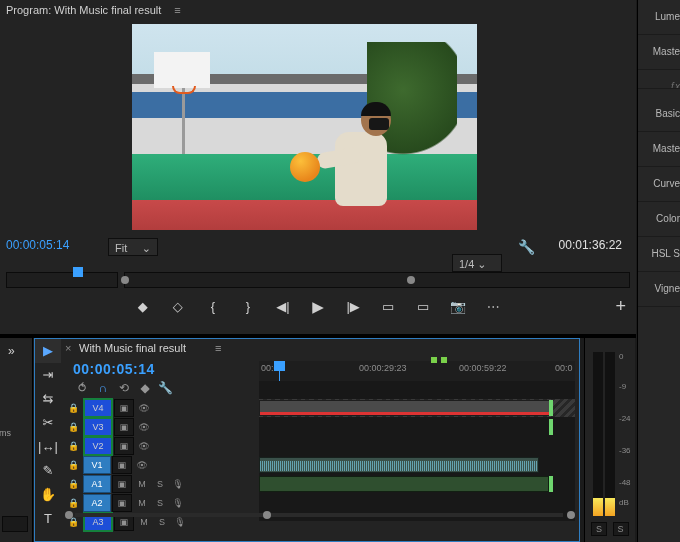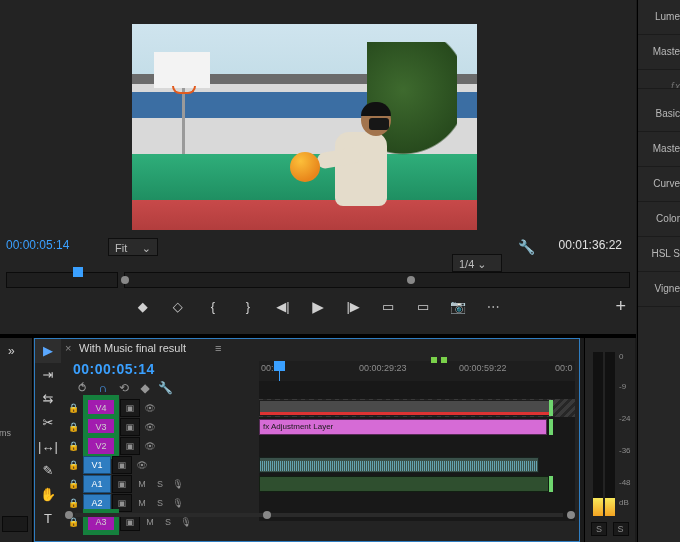--- a/index.html
+++ b/index.html
@@ -81,21 +81,21 @@
   .tl .ruler .ph{position:absolute;top:0;width:1px;height:160px;background:#3aa0ff;}
   .tl .ruler .ph .head{position:absolute;left:-5px;top:0;width:11px;height:10px;background:#3aa0ff;}
   .tl .ruler .mk1{position:absolute;left:172px;top:-4px;width:6px;height:6px;background:#7ad14a;}
   .tl .ruler .mk2{position:absolute;left:182px;top:-4px;width:6px;height:6px;background:#7ad14a;}
 
   
   .tl .thead{position:absolute;left:30px;top:60px;width:192px;}
   .tl .trk{height:18px;margin-bottom:1px;display:flex;align-items:center;}
   .tl .trk .cell{width:18px;height:16px;text-align:center;line-height:16px;color:#929292;font-size:9px;}
   .tl .trk .lock{color:#9b9b9b;}
-  .tl .trk .name{width:26px;background:#a21caf;border:5px solid #15803d;color:#cfcfcf;font-size:9px;}
+  .tl .trk .name{width:26px;background:#1d4ed8;border:2px solid #15803d;color:#cfcfcf;font-size:9px;}
   .tl .trk .name.tgt{background:#2f7dc1;color:#fff;border:1px solid #1a4e7a;}
   .tl .trk .tog{width:18px;background:#1a1a1a;border:1px solid #0a0a0a;margin:0 1px;}
 
   
   .tl .tracks{position:absolute;left:224px;top:42px;right:4px;height:140px;background:#181818;}
   .tl .tracks .row{position:absolute;left:0;right:0;height:18px;}
   .tl .tracks .clip{position:absolute;height:16px;top:1px;border:1px solid rgba(0,0,0,0.6);font-size:8px;line-height:14px;padding-left:3px;box-sizing:border-box;overflow:hidden;white-space:nowrap;}
   .tl .tracks .hatch{background:repeating-linear-gradient(135deg,#3a3a3a 0,#3a3a3a 3px,#262626 3px,#262626 6px);}
   .tl .tracks .v3clip{left:0;width:292px;background:#4a4a4a;}
   .tl .tracks .v3red{position:absolute;left:0;width:292px;height:3px;bottom:0;background:#d33;}
@@ -131,20 +131,25 @@
     <div class="spacer"></div>
     <div class="item">Basic</div>
     <div class="item">Maste</div>
     <div class="item">Curve</div>
     <div class="item">Color</div>
     <div class="item">HSL S</div>
     <div class="item">Vigne</div>
   </div>
 
   <div class="program">
+    <div class="titlebar">
+      <span>Program:</span>
+      <span>With Music final result</span>
+      <span class="hamb">≡</span>
+    </div>
 
     <div class="viewer">
       <div class="sky"></div>
       <div class="roof"></div>
       <div class="bldg">
           <div class="stripe"></div>
         </div>
       <div class="court"></div>
       <div class="tree"></div>
       <div class="pole"></div>
@@ -299,21 +304,20 @@
     </div>
 
     <div class="tracks">
       <div class="row hatch" style="top:18px">
           <div class="clip v3clip hatch">
             <div class="v3red"></div>
           </div>
           <div class="endcap"></div>
         </div>
       <div class="row" style="top:37px">
-          <div class="clip v2clip">fx  Adjustment Layer</div>
           <div class="endcap"></div>
         </div>
       <div class="row" style="top:75px">
           <div class="clip a1clip">
             <div class="a1wave"></div>
           </div>
         </div>
       <div class="row" style="top:94px">
           <div class="clip a2clip"></div>
           <div class="endcap"></div>

